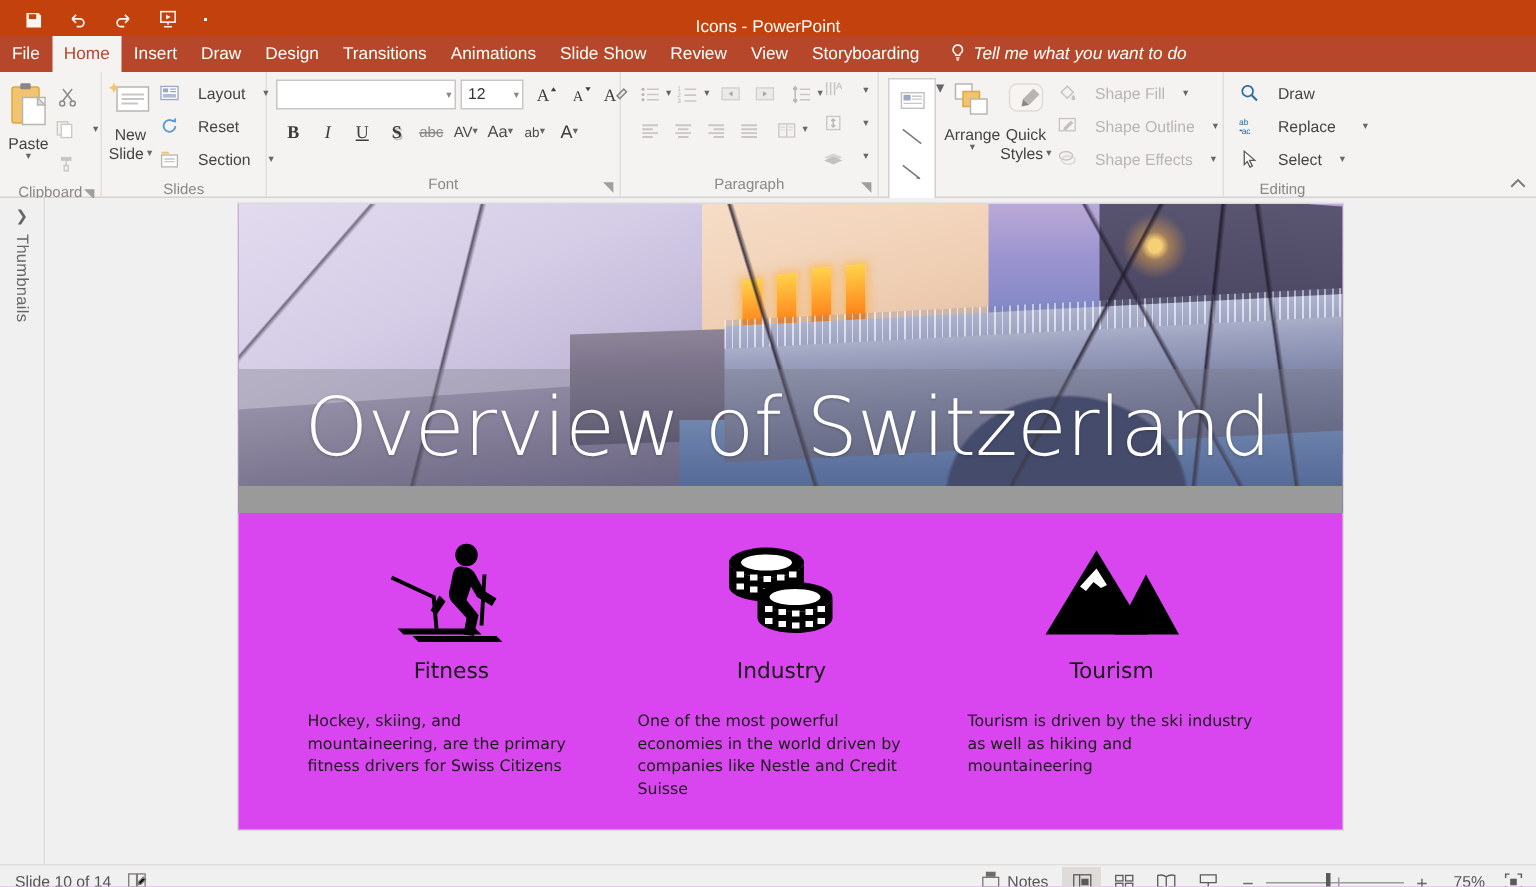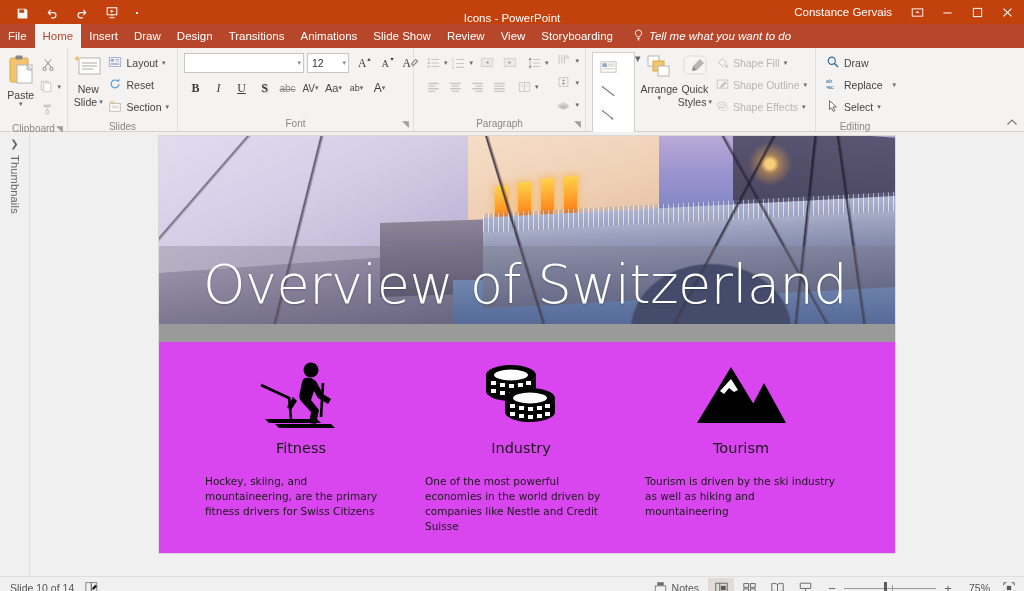--- a/index.html
+++ b/index.html
@@ -85,21 +85,21 @@
 
   .bigbtn {
     display: flex; flex-direction: column; align-items: center;
     justify-content: flex-start; width: 52px; padding: 2px 0;
     font-size: 10.5px; color: #444; text-align: center; line-height: 12px;
   }
   .bigbtn .lbl { margin-top: 1px; }
   .caret-dn { font-size: 7px; color: #666; line-height: 6px; }
 
   .smallbtn {
-    display: flex; align-items: center; gap: 4px;
+    display: flex; align-items: center; gap: 12px;
     height: 22px; padding: 0 4px; font-size: 10.5px; color: #444;
     white-space: nowrap;
   }
   .smallbtn.dim { color: #b8b5b2; }
   .stack { display: flex; flex-direction: column; justify-content: flex-start; }
 
   .iconbtn {
     width: 22px; height: 22px; display: flex; align-items: center;
     justify-content: center; color: #595857;
   }
@@ -327,44 +327,20 @@
           <path stroke="currentColor" stroke-width="1.2" d="M8 10v2M5 13.5h6"></path>
         </svg>
     </div>
     <div class="qat-btn small">
       <svg width="8" height="8" viewBox="0 0 8 8">
           <path fill="currentColor" d="M3 3h2v2H3z"></path>
         </svg>
     </div>
   </div>
   <div class="doc-title">Icons  -  PowerPoint</div>
-  <div class="title-right">
-    <span class="user-name">Constance Gervais</span>
-    <div class="win-btn">
-      <svg width="13" height="13" viewBox="0 0 16 16">
-          <rect x="1.5" y="3.5" width="13" height="9" fill="none" stroke="currentColor" stroke-width="1.1"></rect>
-          <path fill="currentColor" d="M8 6.2l2.4 2.3H5.6z"></path>
-        </svg>
-    </div>
-    <div class="win-btn">
-      <svg width="11" height="11" viewBox="0 0 12 12">
-          <path stroke="currentColor" stroke-width="1.1" d="M1.5 6.5h9"></path>
-        </svg>
-    </div>
-    <div class="win-btn">
-      <svg width="11" height="11" viewBox="0 0 12 12">
-          <rect x="1.5" y="1.5" width="9" height="9" fill="none" stroke="currentColor" stroke-width="1.1"></rect>
-        </svg>
-    </div>
-    <div class="win-btn close">
-      <svg width="11" height="11" viewBox="0 0 12 12">
-          <path stroke="currentColor" stroke-width="1.2" d="M1.7 1.7l8.6 8.6M10.3 1.7l-8.6 8.6"></path>
-        </svg>
-    </div>
-  </div>
 </div>
 
 <div class="tabbar">
   <div class="tab">File</div>
   <div class="tab active">Home</div>
   <div class="tab">Insert</div>
   <div class="tab">Draw</div>
   <div class="tab">Design</div>
   <div class="tab">Transitions</div>
   <div class="tab">Animations</div>

